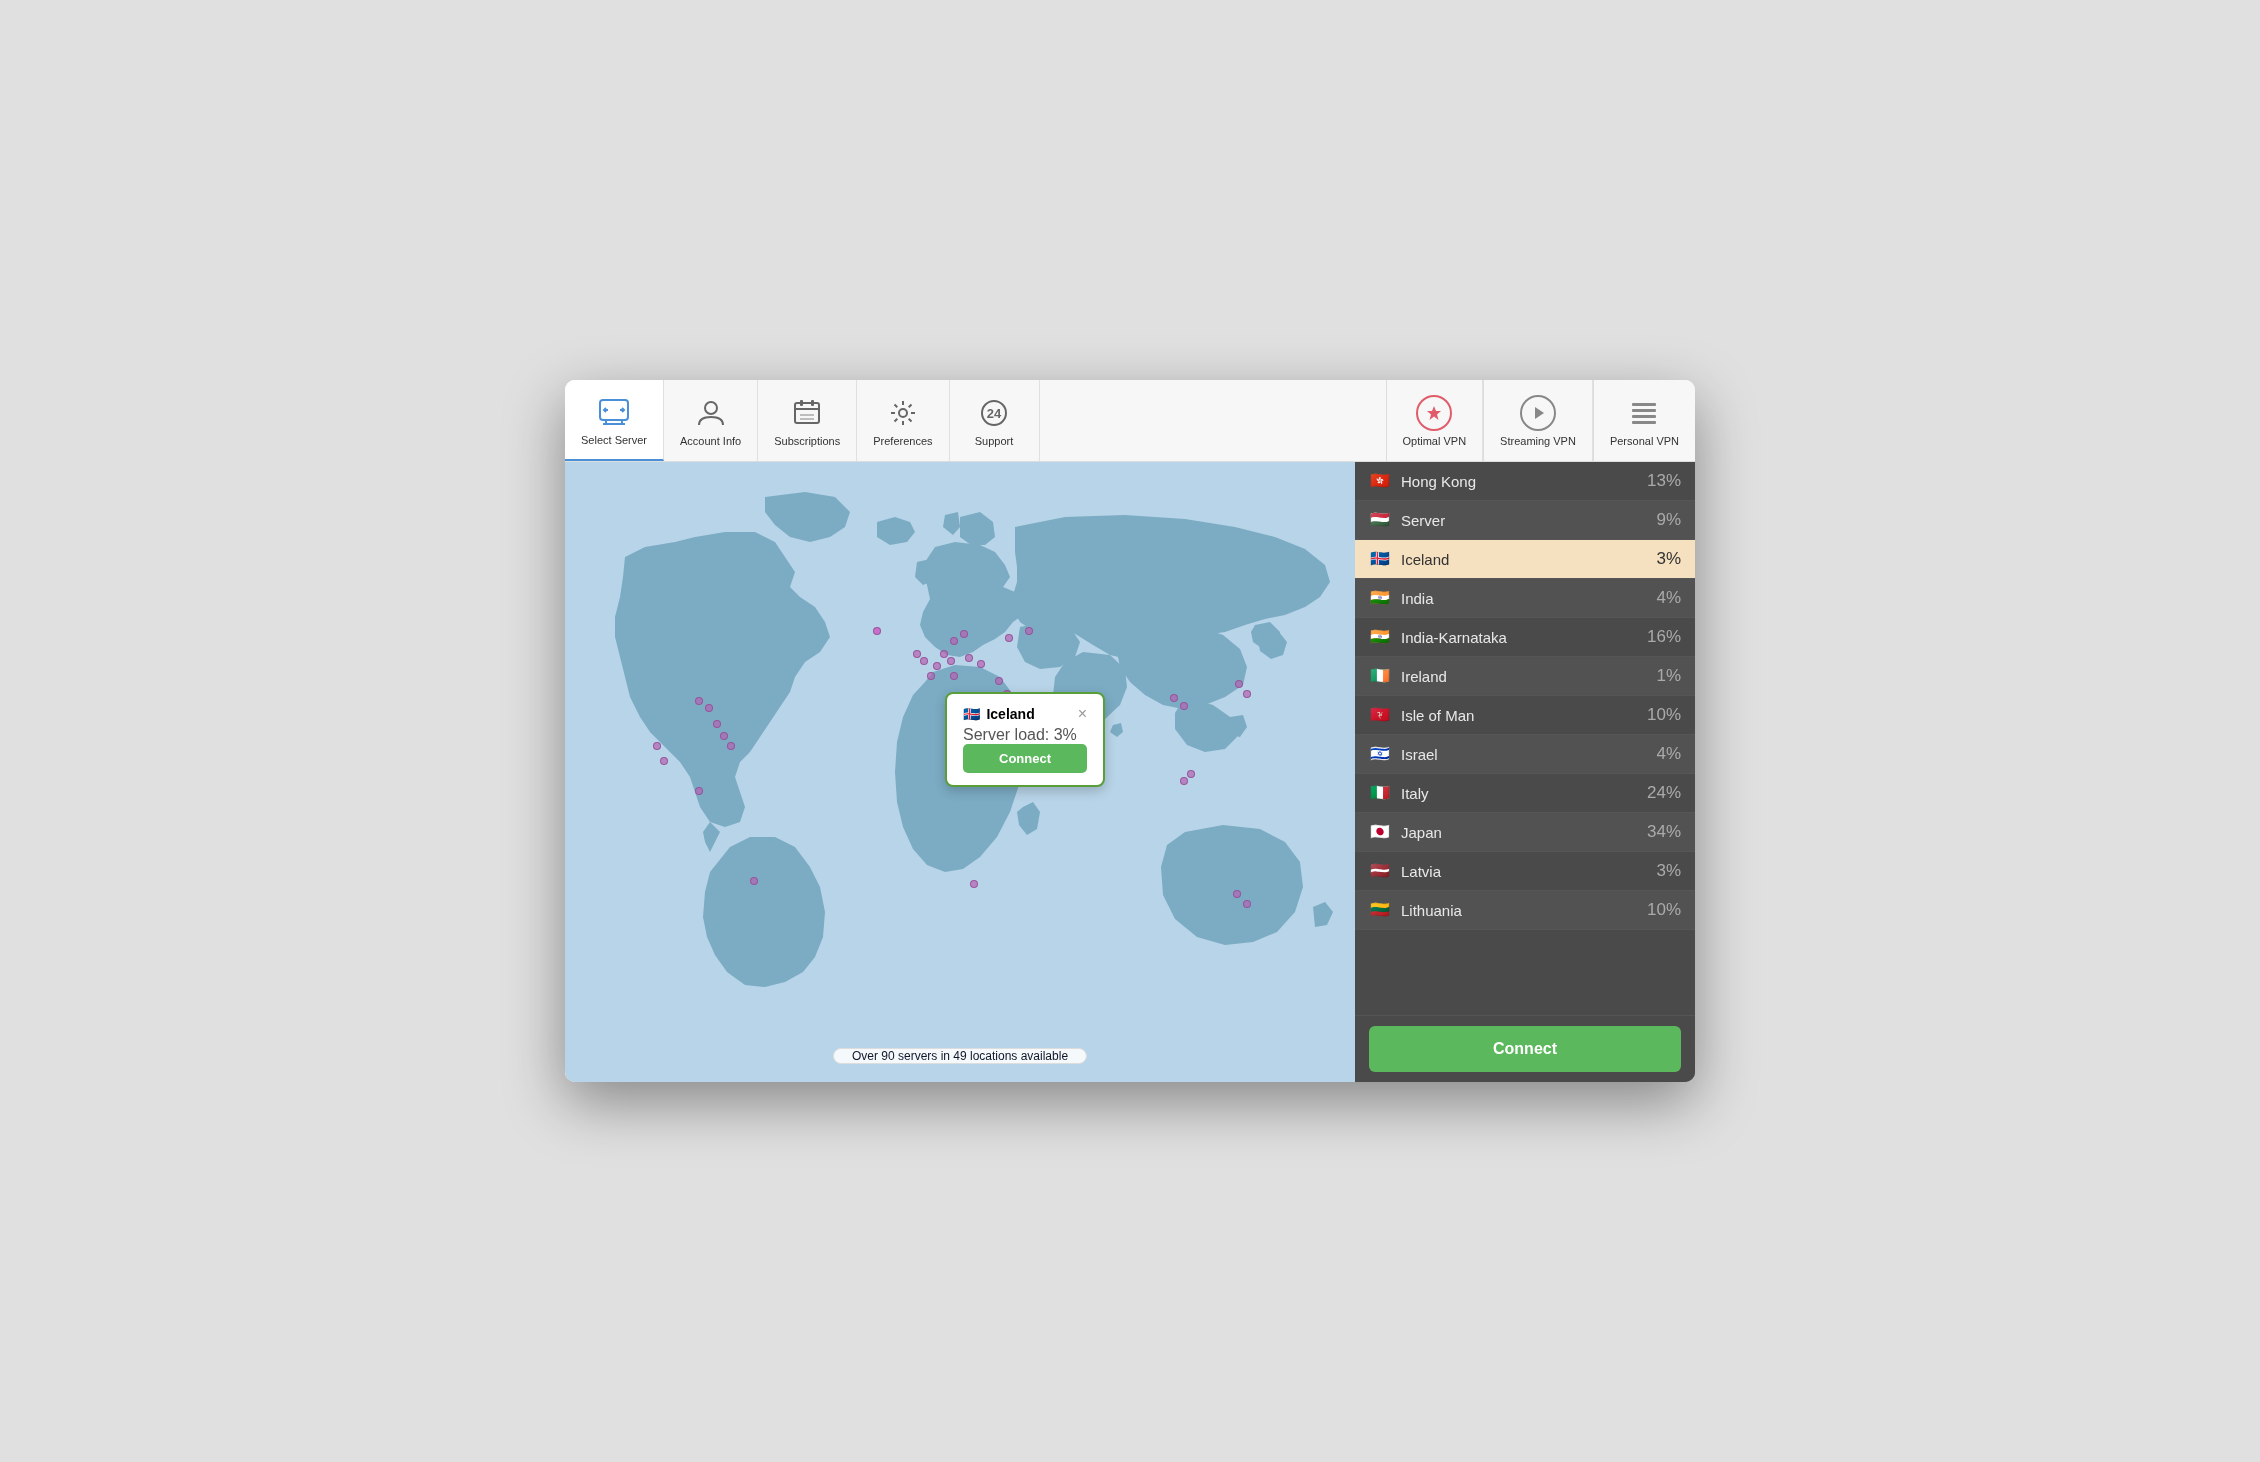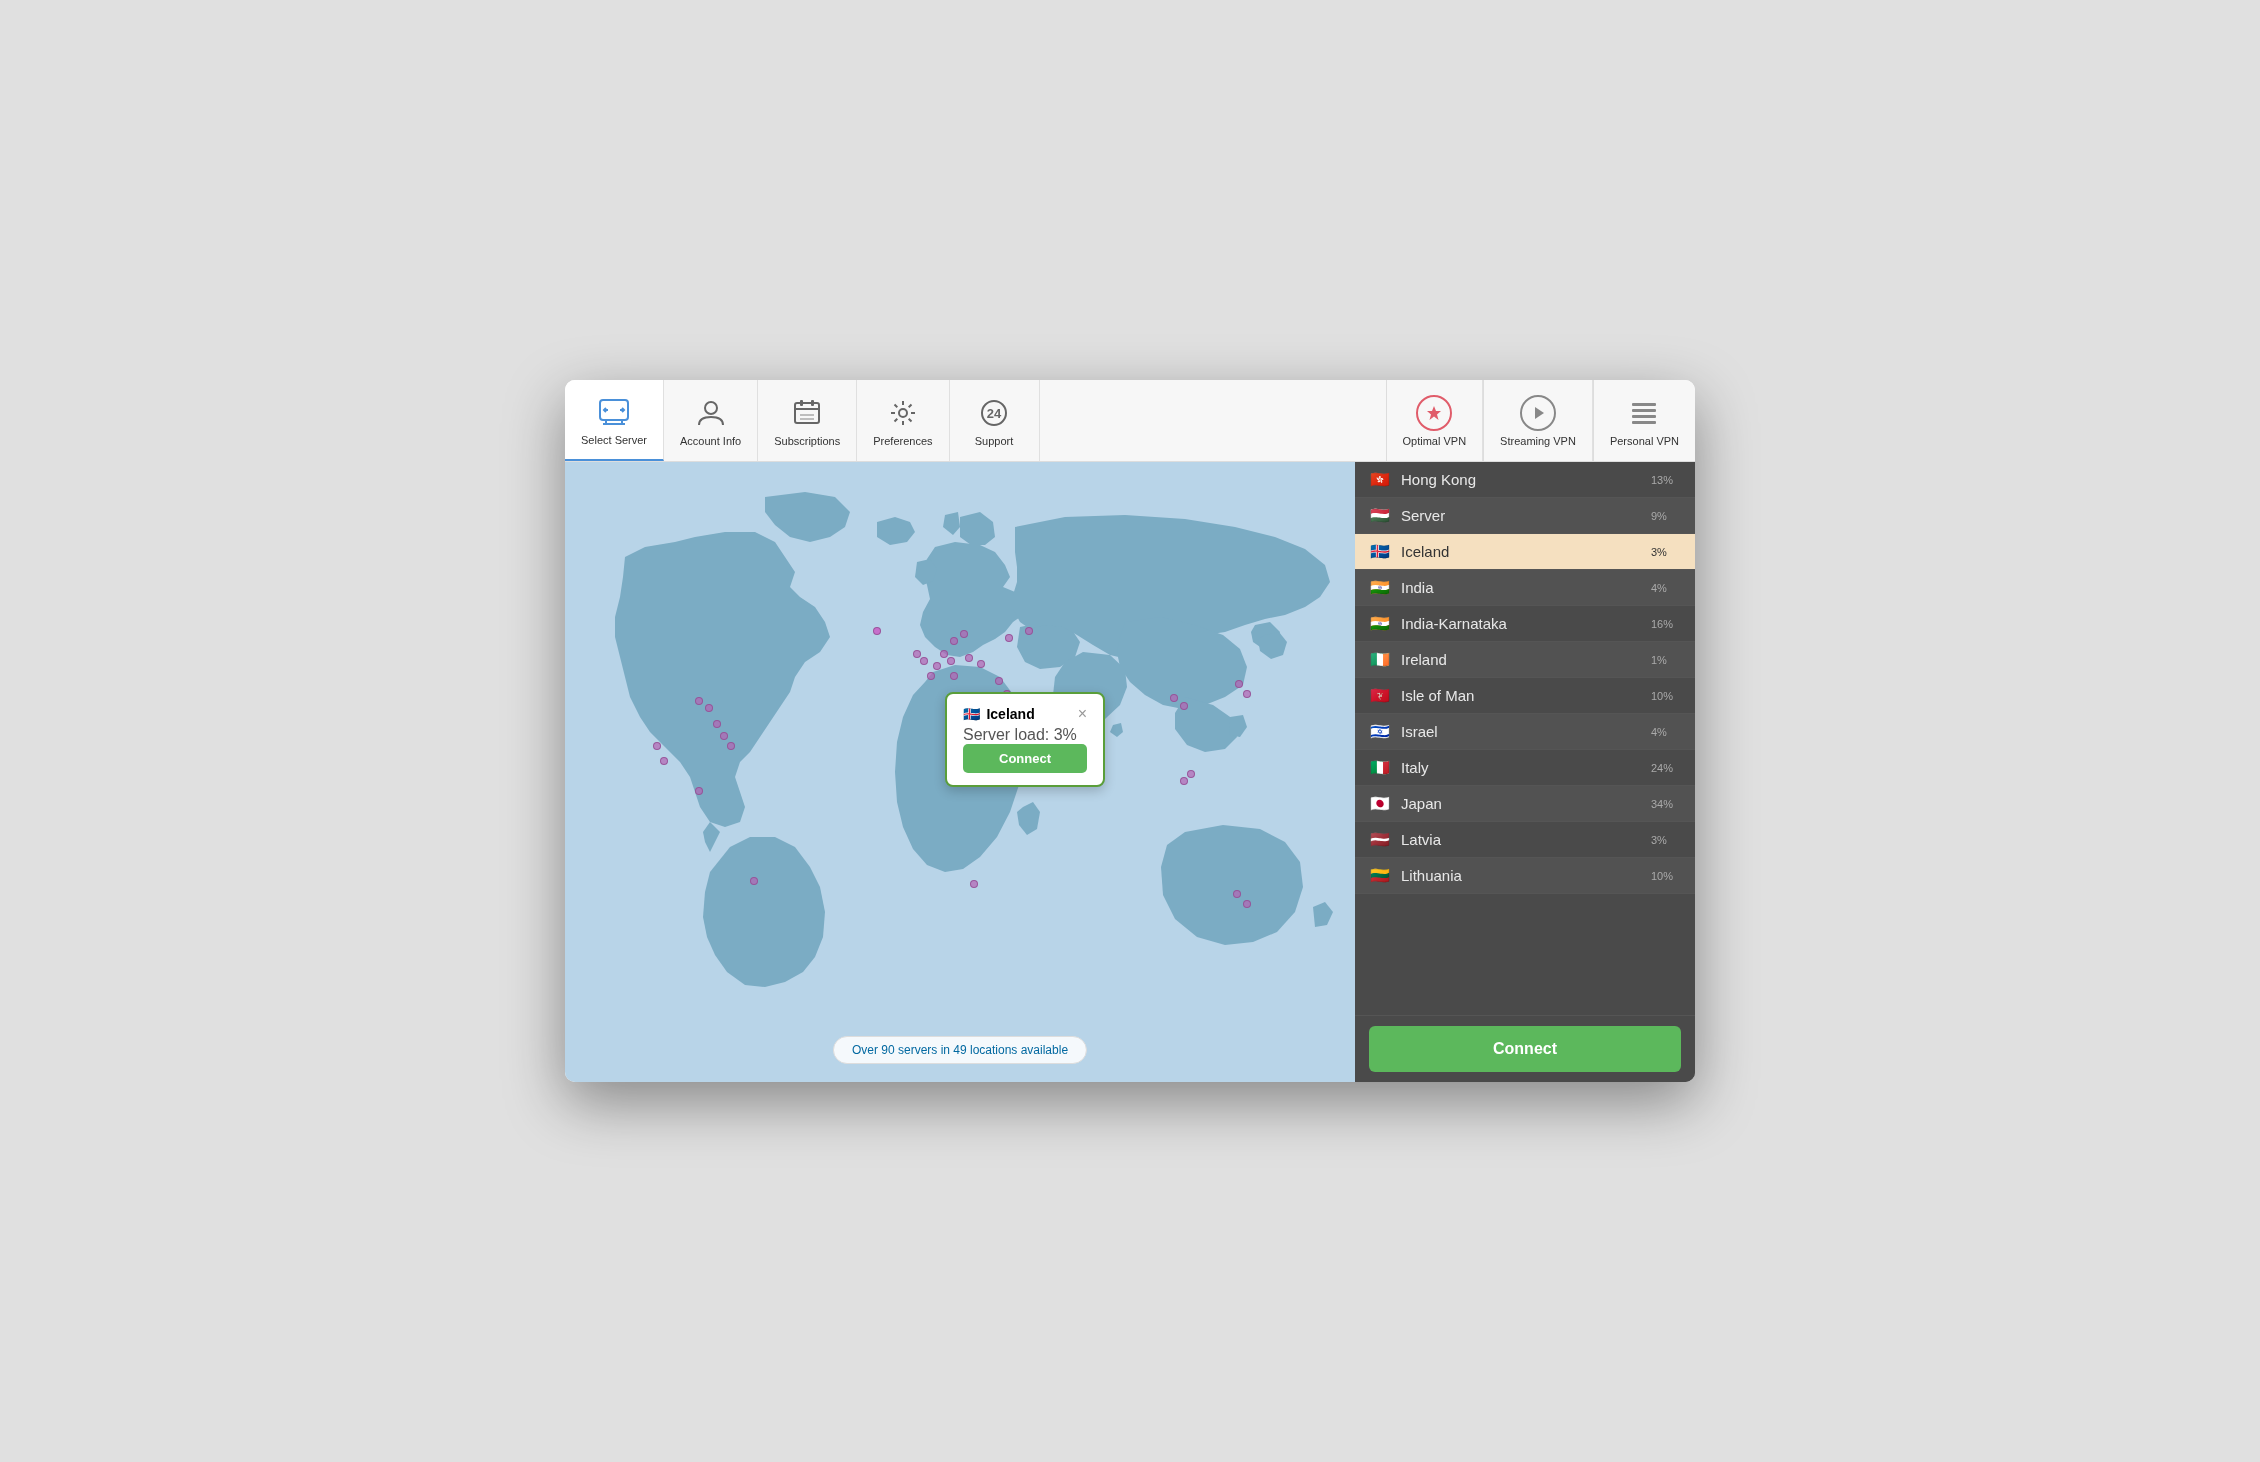--- a/index.html
+++ b/index.html
@@ -195,23 +195,23 @@
       border-radius: 50%;
       border: 1px solid rgba(150, 80, 150, 0.9);
     }
     .map-footer {
       position: absolute;
       bottom: 18px;
       left: 50%;
       transform: translateX(-50%);
       background: rgba(255,255,255,0.85);
       border-radius: 20px;
-      padding: 6px 18px;
+      padding: 0 18px;
       font-size: 12px;
-      color: #0369a1;
+      color: #0f172a;
       border: 1px solid #ddd;
     }
     .sidebar {
       width: 340px;
       background: #4a4a4a;
       display: flex;
       flex-direction: column;
     }
     .sidebar-header {
       background: #555;
@@ -259,22 +259,23 @@
       font-size: 16px;
       line-height: 1;
     }
     .server-name {
       flex: 1;
       color: #e8e8e8;
       font-size: 15px;
     }
     .server-pct {
       color: #aaa;
-      font-size: 11px;
+      font-size: 17px;
       min-width: 30px;
+      text-align: right;
     }
     .connect-bar {
       padding: 10px 14px;
       background: #4a4a4a;
       border-top: 1px solid #555;
     }
     .connect-btn-main {
       width: 100%;
       background: #5cb85c;
       color: #fff;

